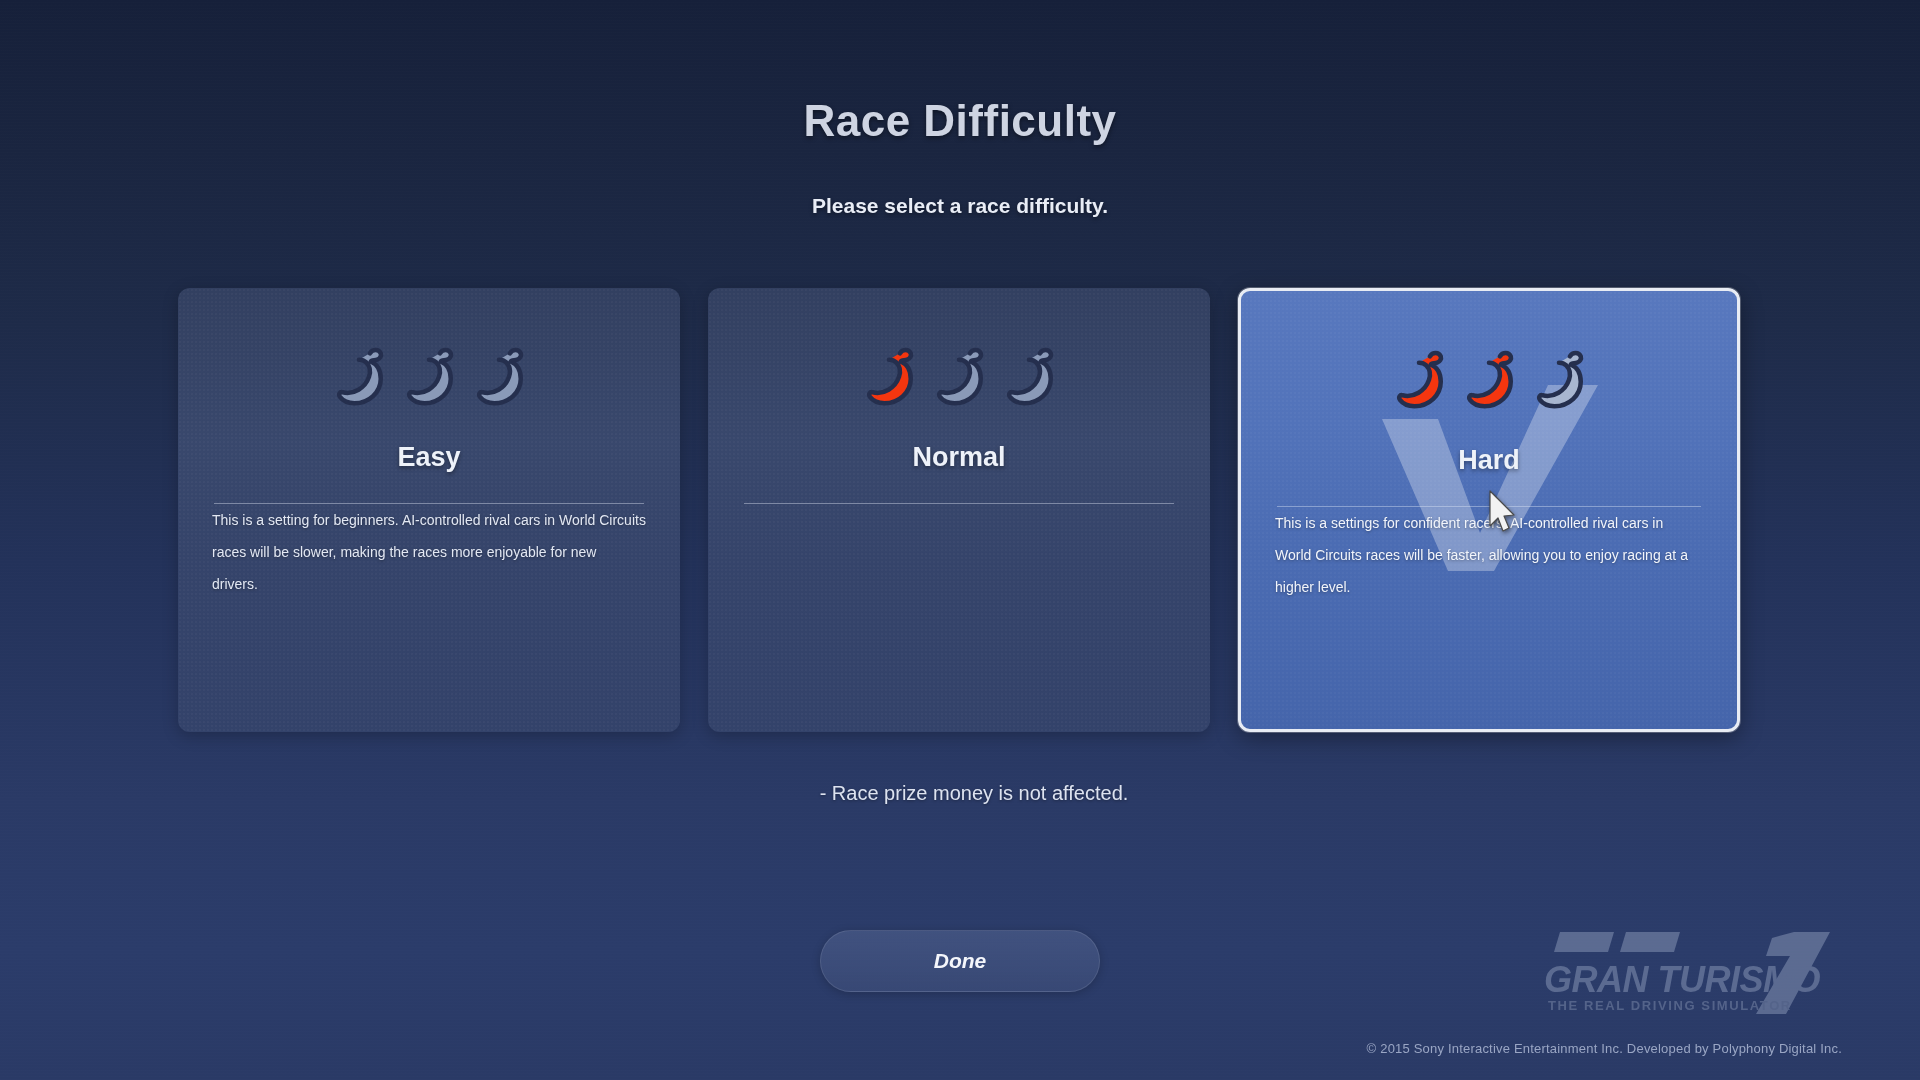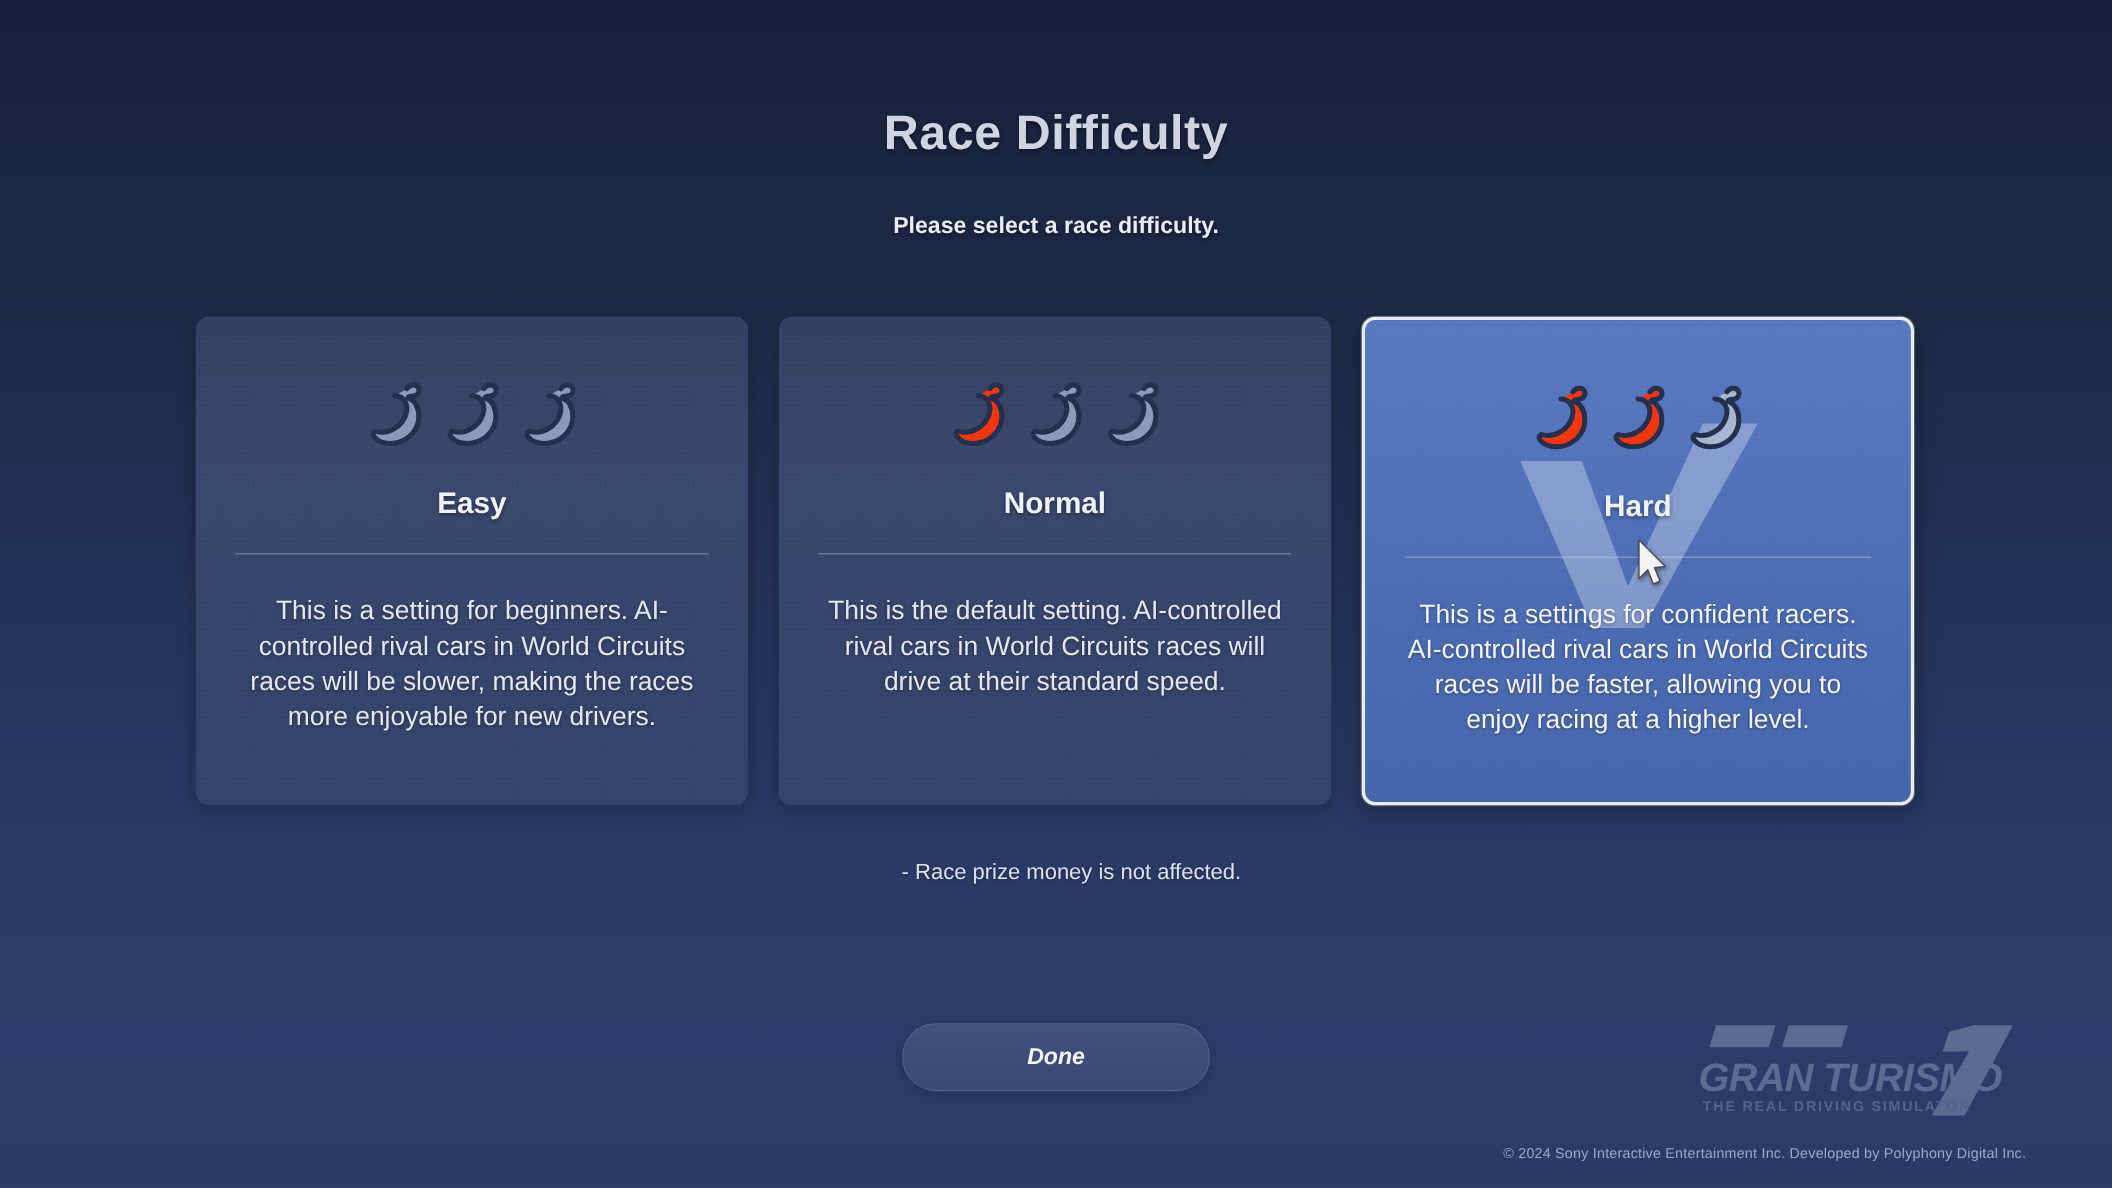--- a/index.html
+++ b/index.html
@@ -132,23 +132,22 @@
     position: relative;
     z-index: 2;
     height: 1px;
     margin: 30px 10px 0 10px;
     background: rgba(225,232,245,.42);
   }
 
   .card-desc {
     position: relative;
     z-index: 2;
-    margin-top: 36px;
-    text-align: center;
-    font-size: 24px;
+    text-align: left;
+    font-size: 14px;
     line-height: 32px;
     color: #e3e8f3;
     text-shadow: 0 1px 3px rgba(0,0,0,.35);
     padding: 0 8px;
   }
 
   .card.selected .card-desc { color: #f2f5fb; }
 
   
   .check-mark {
@@ -265,21 +264,20 @@
         </svg>
         <svg class="pepper" viewBox="0 0 64 70">
           <path d="M44 10c3-5 10-5 12 0 1 3-1 6-4 7-3 1-6 0-7 2 7 3 11 10 11 19 0 15-13 27-29 27-7 0-13-3-16-7-2-3 0-6 3-5 12 3 25-5 29-17 2-6 1-12-3-16-2-2-5-3-8-3" fill="#8a9ab8" stroke="#252f4e" stroke-width="5" stroke-linejoin="round" stroke-linecap="round"></path>
         </svg>
         <svg class="pepper" viewBox="0 0 64 70">
           <path d="M44 10c3-5 10-5 12 0 1 3-1 6-4 7-3 1-6 0-7 2 7 3 11 10 11 19 0 15-13 27-29 27-7 0-13-3-16-7-2-3 0-6 3-5 12 3 25-5 29-17 2-6 1-12-3-16-2-2-5-3-8-3" fill="#8a9ab8" stroke="#252f4e" stroke-width="5" stroke-linejoin="round" stroke-linecap="round"></path>
         </svg>
       </div>
       <div class="card-title">Normal</div>
       <div class="divider"></div>
-      <div class="card-desc">This is the default setting. AI-controlled rival cars in World Circuits races will drive at their standard speed.</div>
     </div>
 
     <div class="card selected">
       <div class="peppers">
         <svg class="pepper" viewBox="0 0 64 70">
           <path d="M44 10c3-5 10-5 12 0 1 3-1 6-4 7-3 1-6 0-7 2 7 3 11 10 11 19 0 15-13 27-29 27-7 0-13-3-16-7-2-3 0-6 3-5 12 3 25-5 29-17 2-6 1-12-3-16-2-2-5-3-8-3" fill="#f4360f" stroke="#252f4e" stroke-width="5" stroke-linejoin="round" stroke-linecap="round"></path>
         </svg>
         <svg class="pepper" viewBox="0 0 64 70">
           <path d="M44 10c3-5 10-5 12 0 1 3-1 6-4 7-3 1-6 0-7 2 7 3 11 10 11 19 0 15-13 27-29 27-7 0-13-3-16-7-2-3 0-6 3-5 12 3 25-5 29-17 2-6 1-12-3-16-2-2-5-3-8-3" fill="#f4360f" stroke="#252f4e" stroke-width="5" stroke-linejoin="round" stroke-linecap="round"></path>
         </svg>
@@ -307,18 +305,18 @@
   <svg class="gt-logo" viewBox="0 0 300 86">
     <g fill="#8c9ab9">
       <polygon points="18,2 72,2 66,22 12,22"></polygon>
       <polygon points="84,2 138,2 132,22 78,22"></polygon>
       <polygon points="252,2 288,2 244,84 214,84 248,26 224,26 230,8"></polygon>
     </g>
     <text x="2" y="62" font-family="'Liberation Sans', sans-serif" font-size="36" font-weight="bold" font-style="italic" letter-spacing="-0.5" fill="#8c9ab9">GRAN TURISMO</text>
     <text x="6" y="80" font-family="'Liberation Sans', sans-serif" font-size="13" font-weight="bold" letter-spacing="1.6" fill="#7d8bab">THE REAL DRIVING SIMULATOR</text>
   </svg>
 
-  <div class="copyright">© 2024 Sony Interactive Entertainment Inc. Developed by Polyphony Digital Inc.</div>
+  <div class="copyright">© 2015 Sony Interactive Entertainment Inc. Developed by Polyphony Digital Inc.</div>
 
   <svg class="cursor" viewBox="0 0 30 44">
     <path d="M2 1 L2 36 L10 28 L15 41 L21 38 L16 26 L26 25 Z" fill="#f2f2f2" stroke="#4a4a4a" stroke-width="1.2" stroke-linejoin="round"></path>
   </svg>
 </div>
 
 </body></html>

